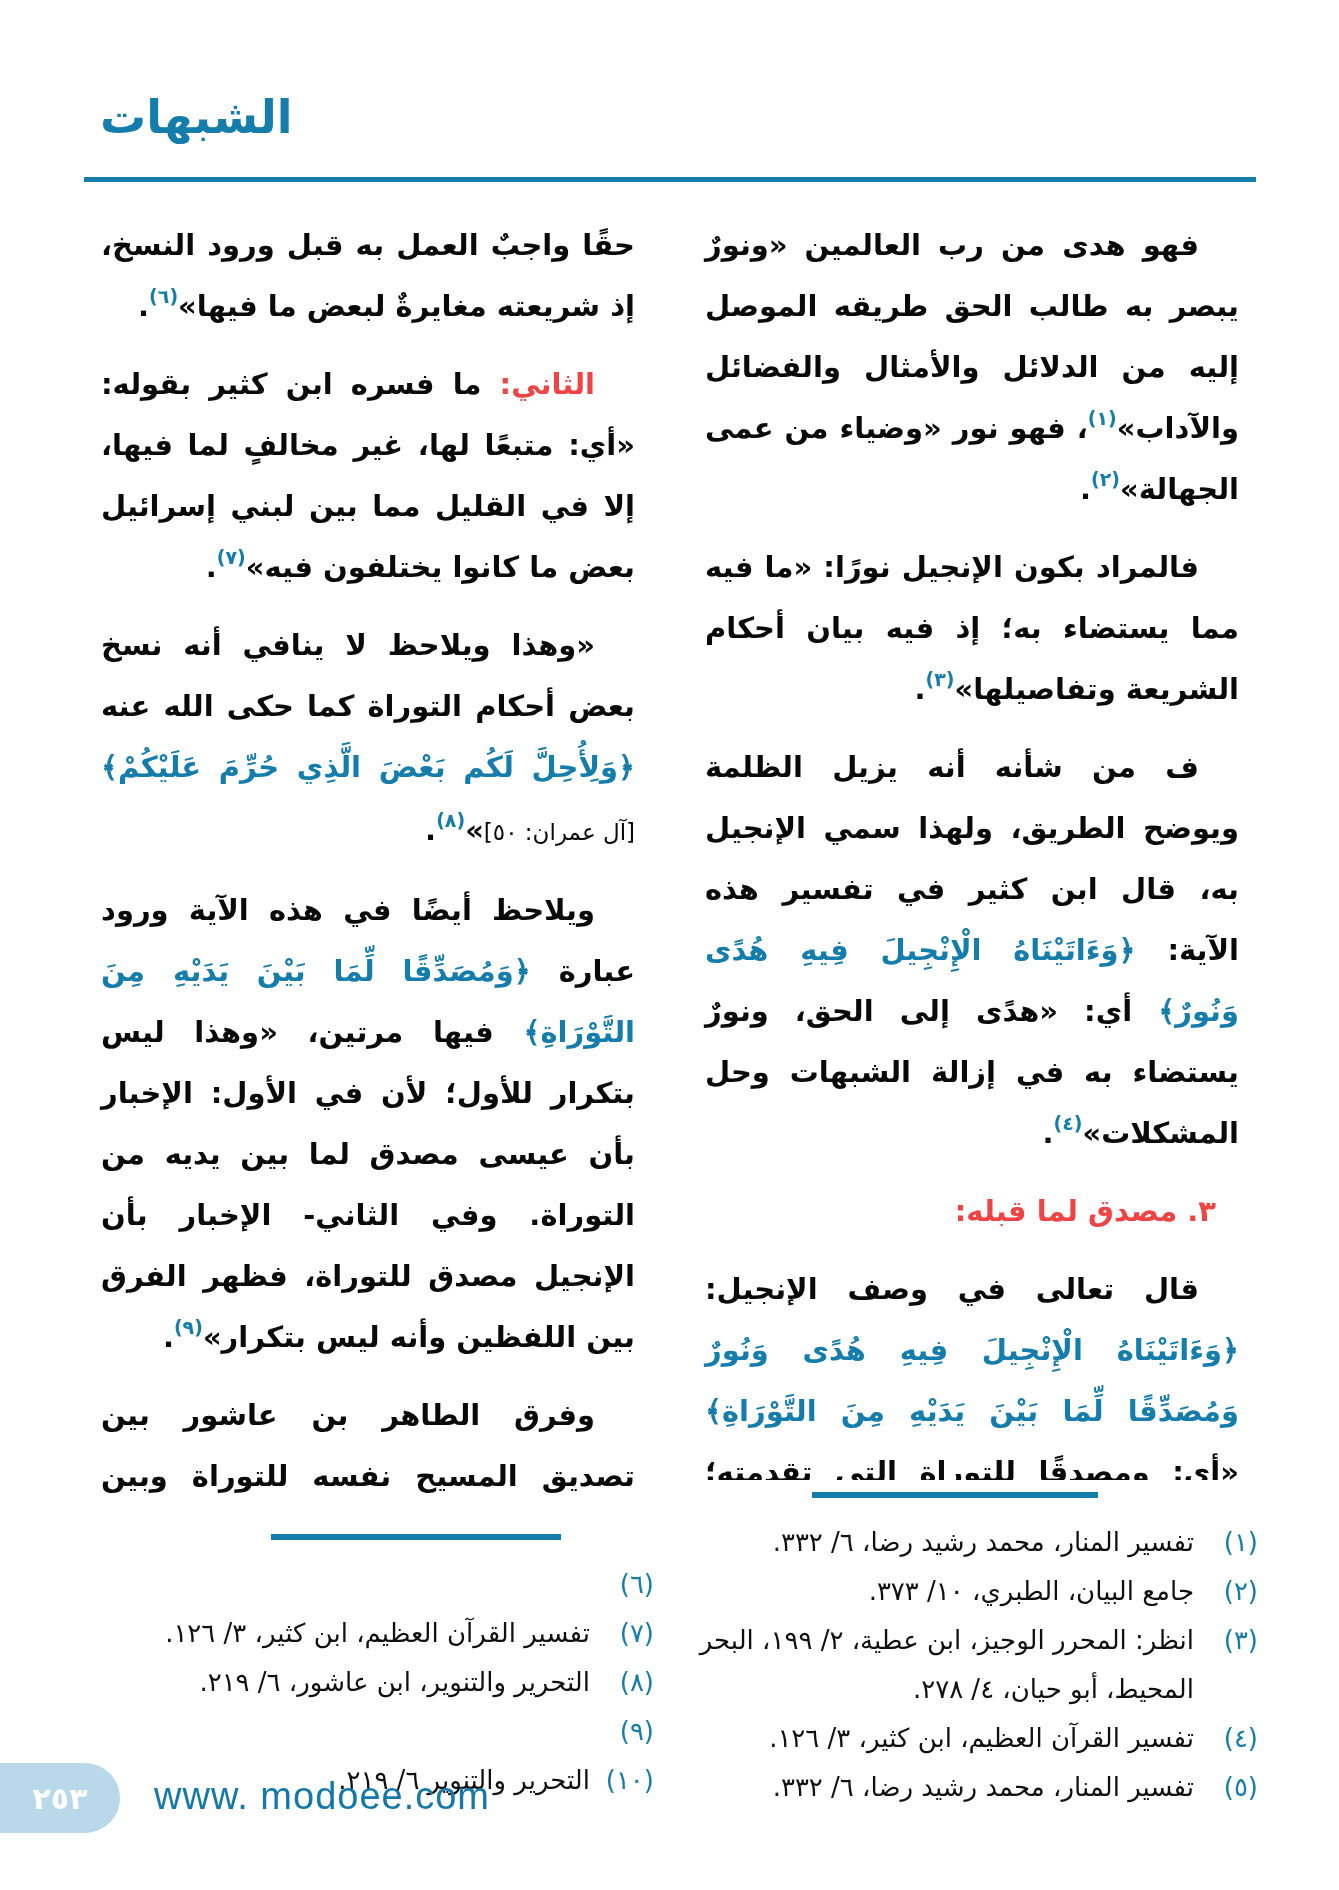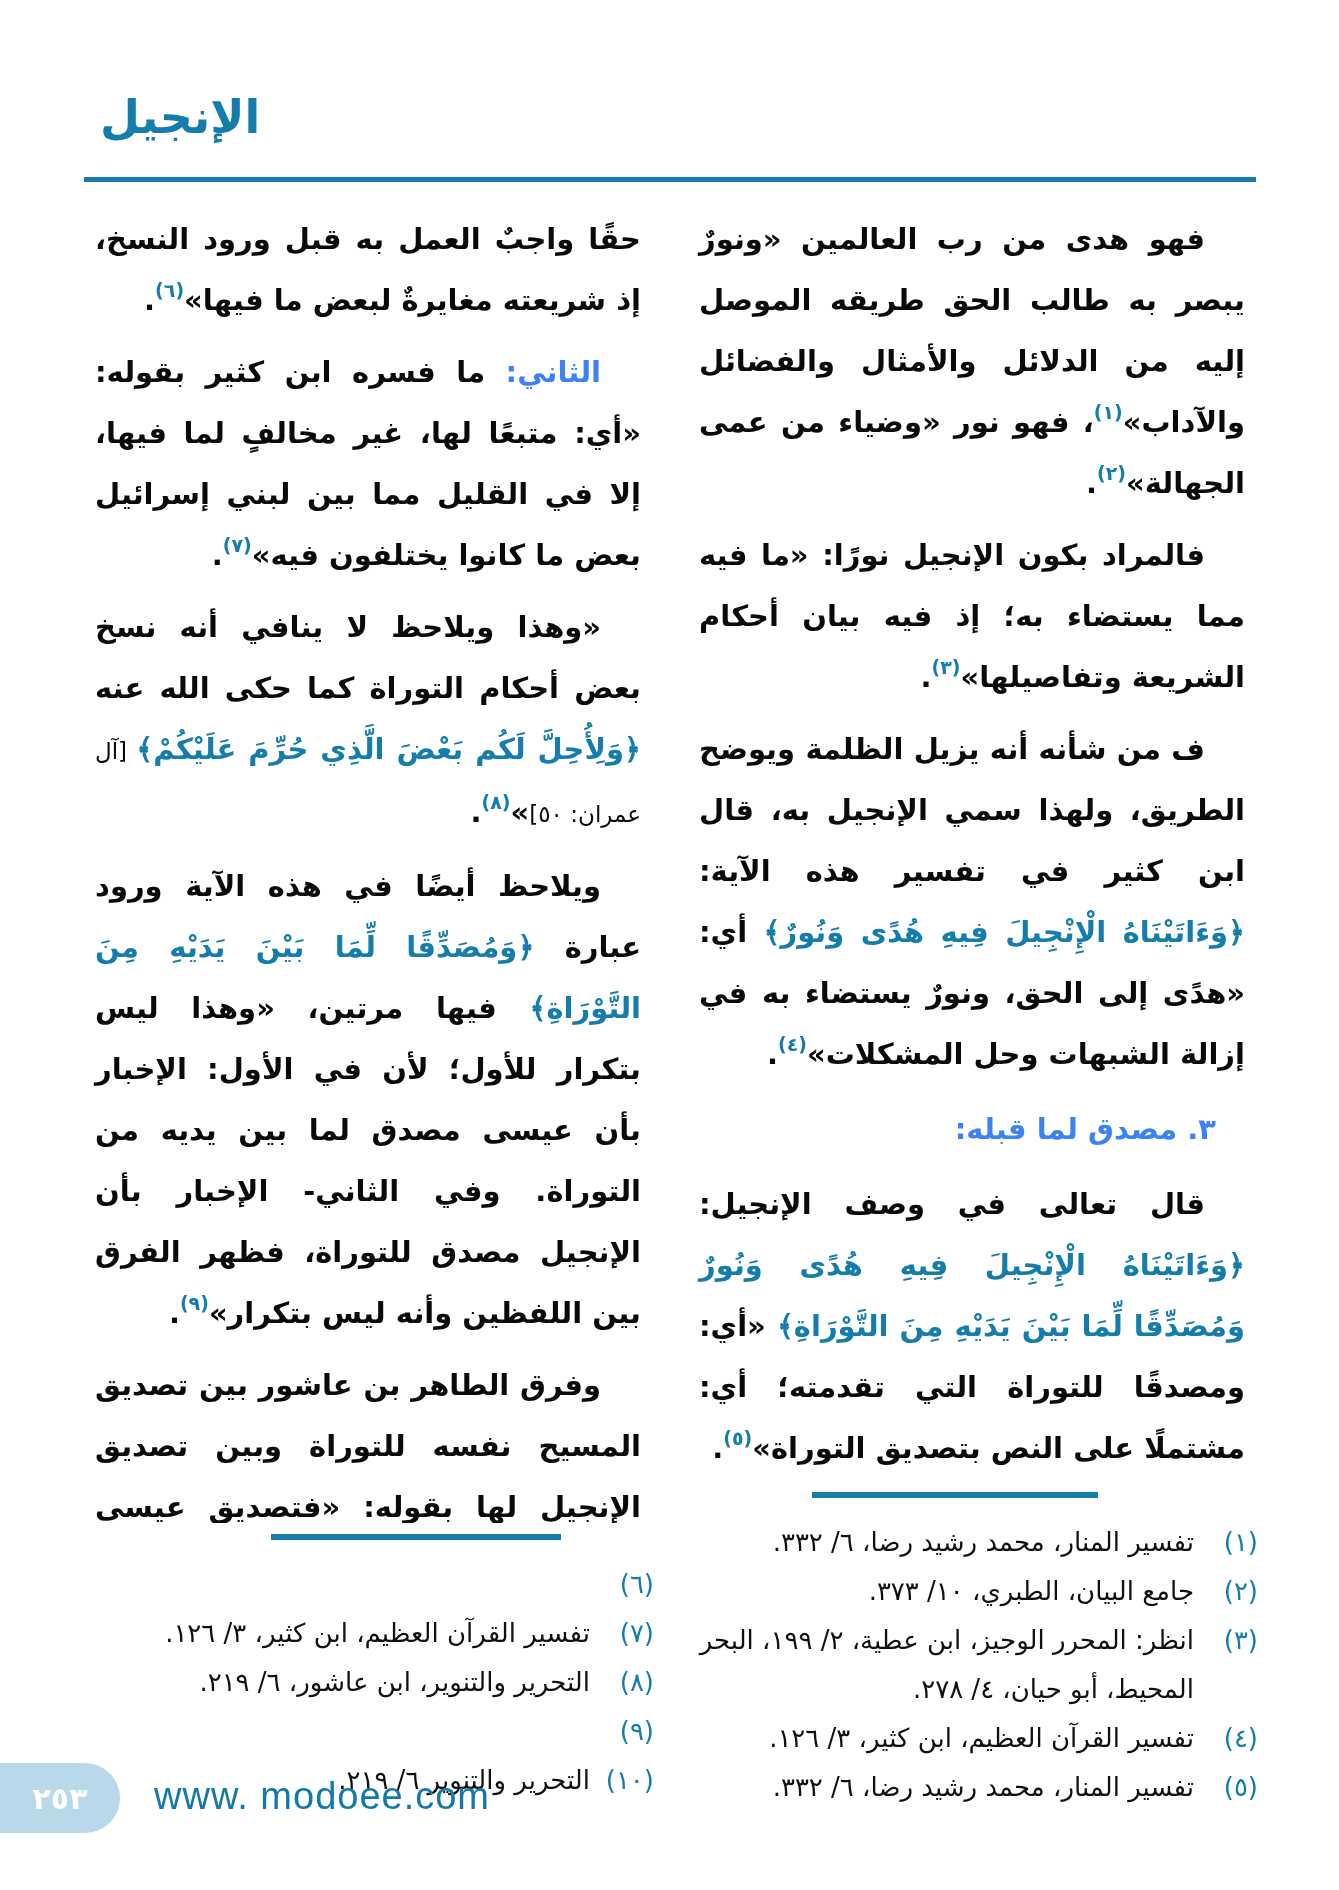--- a/index.html
+++ b/index.html
@@ -22,25 +22,25 @@
   }
   .col{
     position:absolute;top:198px;width:568px;
     direction:rtl;text-align:justify;
     font-size:29px;line-height:61px;font-weight:bold;color:#0a0a0a;
   }
   .col-right{left:688px;}
   .col-left{left:84px;}
   .col-right .body{max-height:1282px;overflow:hidden;}
   .col-left .body{max-height:1325px;overflow:hidden;}
-  .para{margin:11px;padding:0;}
+  .para{margin:17px;padding:0;}
   .para.indent{text-indent:40px;}
   .para.heading{margin:14px 0;}
   .seg-n{color:#0a0a0a;}
-  .seg-b{color:#3b82f6;}
+  .seg-b{color:#ef4444;}
   .seg-q{color:#147dab;}
   .seg-r{color:#147dab;font-size:19px;vertical-align:13px;line-height:0;letter-spacing:1px;}
   .seg-k{font-size:23px;font-weight:normal;}
   .fn-rule{position:absolute;height:6px;background:#147dab;}
   .fn-rule-right{left:812px;top:1492px;width:286px;}
   .fn-rule-left{left:271px;top:1534px;width:290px;}
   .footnotes{
     position:absolute;width:572px;
     direction:rtl;text-align:right;
     font-size:26px;line-height:49px;color:#101010;
@@ -60,21 +60,21 @@
     position:absolute;left:154px;top:1775px;
     color:#1379ac;font-size:38px;letter-spacing:1px;
     font-family:"Liberation Sans",sans-serif;
   }
 </style>
 </head>
 <body>
 
 <div class="page">
 
-  <div class="page-title">الإنجيل</div>
+  <div class="page-title">الشبهات</div>
   <div class="header-rule"></div>
 
   <section class="col col-right">
     <div class="body">
       <p class="para indent"><span class="seg-n">فهو هدى من رب العالمين «ونورٌ يبصر به طالب الحق طريقه الموصل إليه من الدلائل والأمثال والفضائل والآداب»</span><span class="seg-r">(١)</span><span class="seg-n">، فهو نور «وضياء من عمى الجهالة»</span><span class="seg-r">(٢)</span><span class="seg-n">.</span></p>
       <p class="para indent"><span class="seg-n">فالمراد بكون الإنجيل نورًا: «ما فيه مما يستضاء به؛ إذ فيه بيان أحكام الشريعة وتفاصيلها»</span><span class="seg-r">(٣)</span><span class="seg-n">.</span></p>
       <p class="para indent"><span class="seg-n">ف من شأنه أنه يزيل الظلمة ويوضح الطريق، ولهذا سمي الإنجيل به، قال ابن كثير في تفسير هذه الآية: </span><span class="seg-q">﴿وَءَاتَيْنَاهُ الْإِنْجِيلَ فِيهِ هُدًى وَنُورٌ﴾</span><span class="seg-n"> أي: «هدًى إلى الحق، ونورٌ يستضاء به في إزالة الشبهات وحل المشكلات»</span><span class="seg-r">(٤)</span><span class="seg-n">.</span></p>
       <p class="para indent heading"><span class="seg-b">٣. مصدق لما قبله:</span></p>
       <p class="para indent"><span class="seg-n">قال تعالى في وصف الإنجيل: </span><span class="seg-q">﴿وَءَاتَيْنَاهُ الْإِنْجِيلَ فِيهِ هُدًى وَنُورٌ وَمُصَدِّقًا لِّمَا بَيْنَ يَدَيْهِ مِنَ التَّوْرَاةِ﴾</span><span class="seg-n"> «أي: ومصدقًا للتوراة التي تقدمته؛ أي: مشتملًا على النص بتصديق التوراة»</span><span class="seg-r">(٥)</span><span class="seg-n">.</span></p>
       <p class="para indent"><span class="seg-b">وتصديقه للتوراة له معنيان:</span></p>

